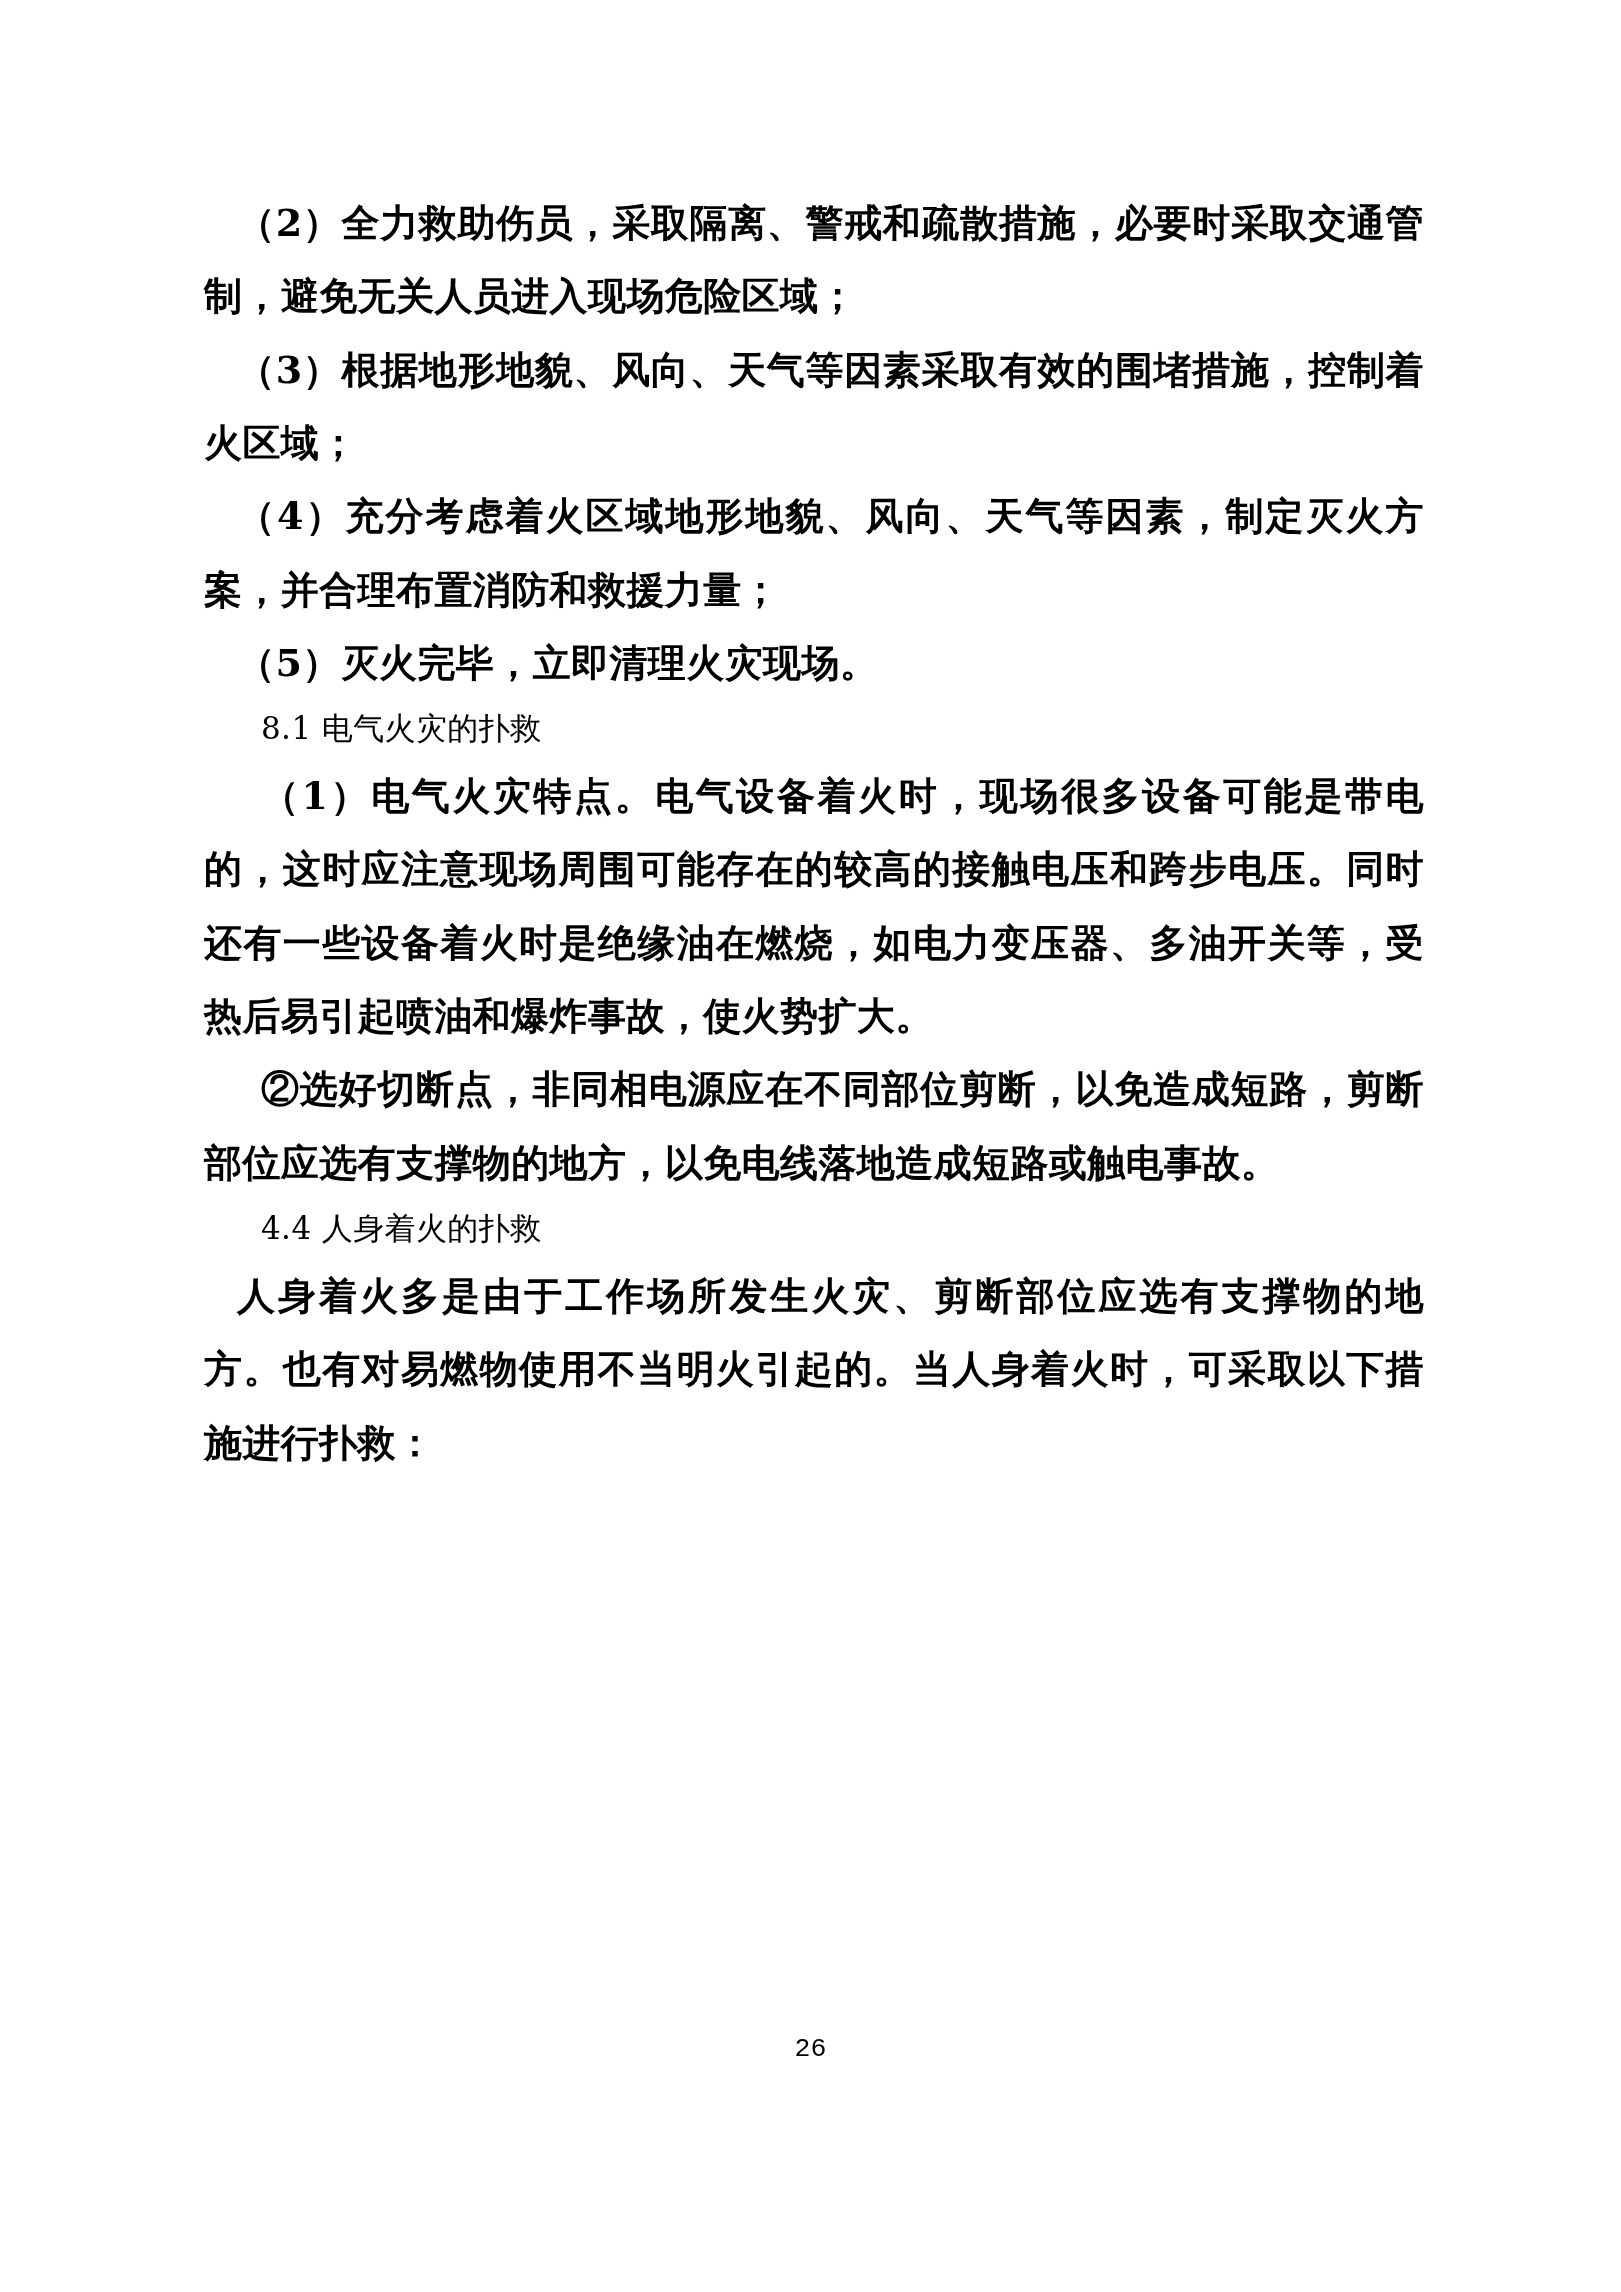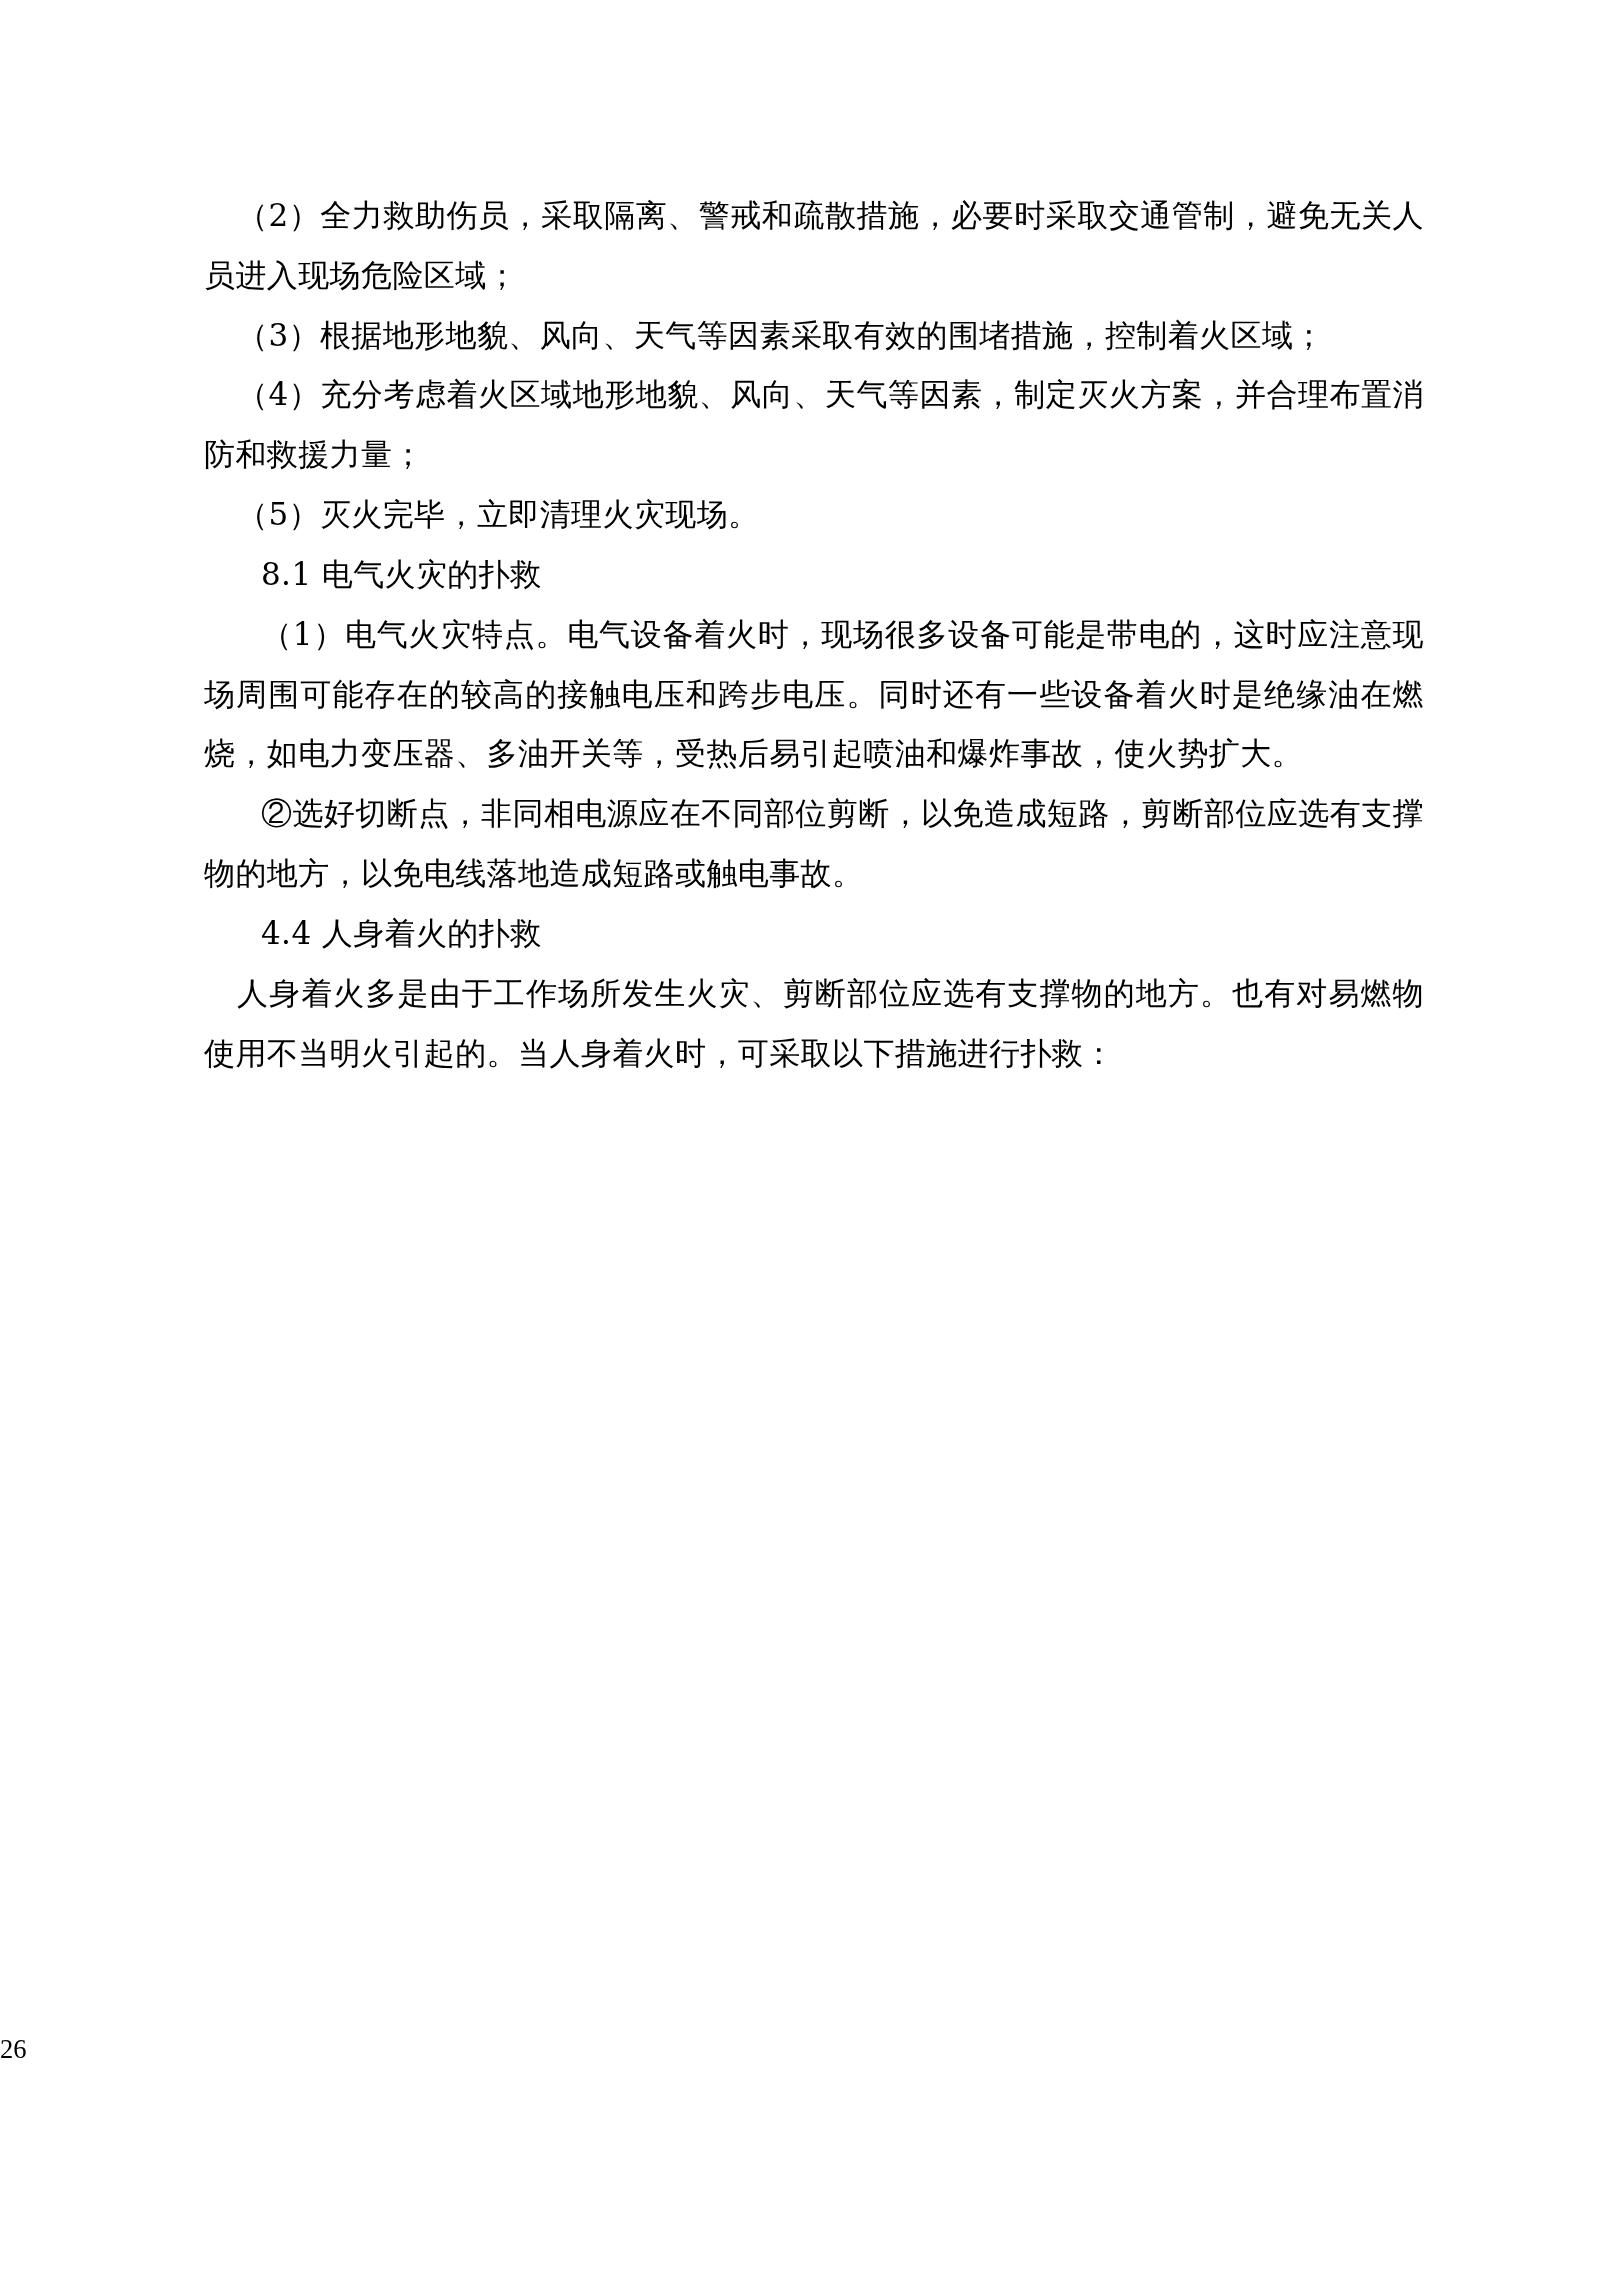--- a/index.html
+++ b/index.html
@@ -17,47 +17,49 @@
     color: #000000;
     overflow: hidden;
   }
   .content {
     position: absolute;
     left: 204px;
     top: 186px;
     width: 1220px;
   }
   .para {
-    font-size: 31px;
+    font-size: 38px;
     line-height: 1.93;
     text-align: justify;
     text-justify: inter-ideograph;
     margin: 0;
     letter-spacing: 0.4px;
+    font-weight: bold;
   }
   .para.i1 {
     text-indent: 33px;
   }
   .para.i2 {
     text-indent: 57px;
   }
   .heading {
     font-size: 31px;
     line-height: 1.93;
     margin: 0;
     text-indent: 57px;
     letter-spacing: 0.4px;
   }
   .pagenum {
     position: absolute;
     left: 0;
     right: 0;
     top: 2034px;
+    text-align: center;
     font-size: 26.5px;
-    font-family: Liberation Serif, serif;
+    font-family: Liberation Mono, monospace;
   }
 </style>
 </head>
 <body>
 
 <div class="page">
   <div class="content">
     <p class="para i1">（2）全力救助伤员，采取隔离、警戒和疏散措施，必要时采取交通管制，避免无关人员进入现场危险区域；</p>
     <p class="para i1">（3）根据地形地貌、风向、天气等因素采取有效的围堵措施，控制着火区域；</p>
     <p class="para i1">（4）充分考虑着火区域地形地貌、风向、天气等因素，制定灭火方案，并合理布置消防和救援力量；</p>

